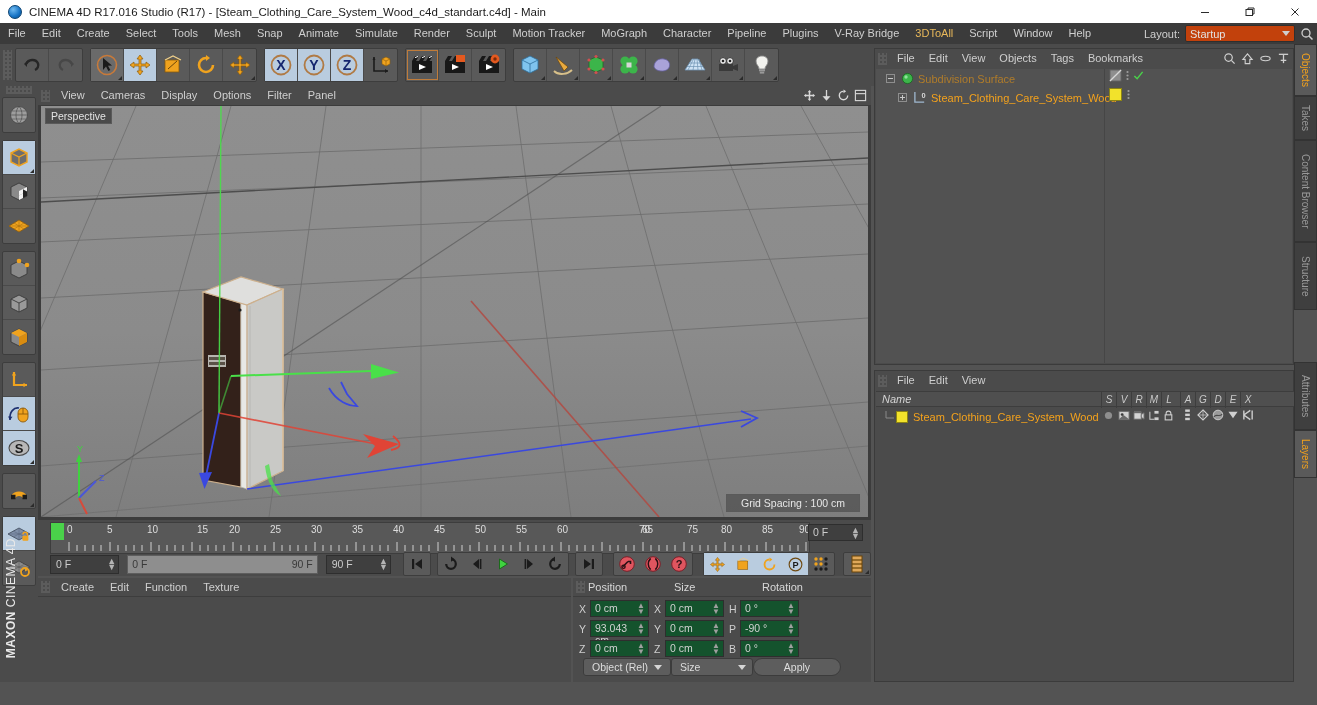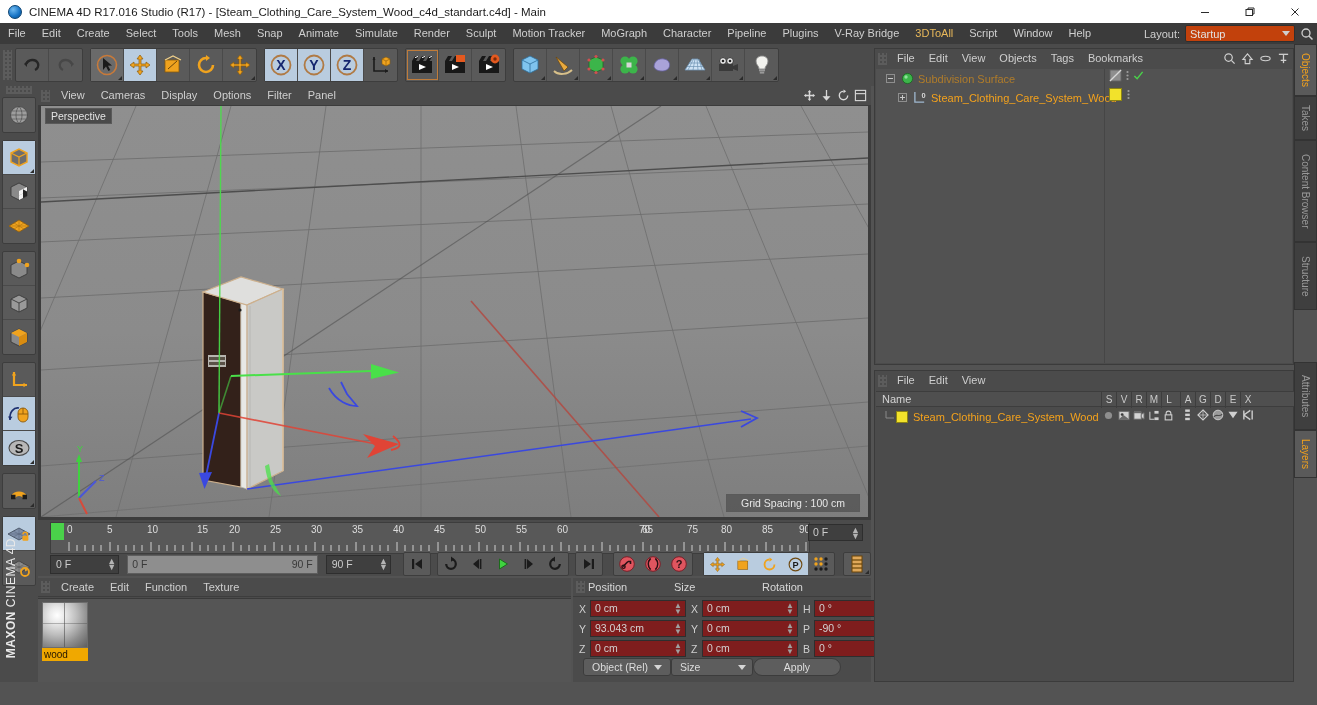--- a/index.html
+++ b/index.html
@@ -138,21 +138,21 @@
     background:rgba(70,70,70,.35);}
   .mat-name{ background:#f0a800; color:#241700; font-size:10px; padding:1px 2px; text-align:left; }
 
   
   .coords{ position:absolute; left:573px; top:578px; width:298px; height:104px; background:#4b4b4b; }
   .co-head{ height:19px; display:flex; align-items:center; border-bottom:1px solid #3d3d3d; }
   .co-head .h{ font-size:11px; color:#d8d8d8; }
   .co-grid{ position:absolute; left:6px; top:22px; }
   .co-row{ display:flex; align-items:center; margin-bottom:3px; }
   .ax{ width:11px; font-size:10.5px; color:#cfcfcf; text-align:left; }
-  .cfield{ width:96px; height:17px; background:#7f1d1d; border:1px solid #2e2e2e; color:#d2d2d2;
+  .cfield{ width:59px; height:17px; background:#14532d; border:1px solid #2e2e2e; color:#d2d2d2;
            font-size:10.5px; padding:1px 4px; position:relative; margin-right:5px; }
   .cfield .sp{ position:absolute; right:3px; top:2px; color:#9f9f9f; font-size:8px; line-height:6px; }
   .co-btns{ position:absolute; left:10px; bottom:6px; display:flex; align-items:center; }
   .cbtn{ height:18px; background:#5d5d5d; border:1px solid #3c3c3c; border-radius:3px;
          color:#ddd; font-size:10.5px; display:flex; align-items:center; justify-content:center;
          padding:0 8px; position:relative;}
   .cbtn .arw{ width:0;height:0;border-left:4px solid transparent;border-right:4px solid transparent;
               border-top:5px solid #d6d6d6; margin-left:6px;}
 
   
@@ -167,21 +167,21 @@
   .om-name{ font-size:11px; white-space:nowrap; }
   .om-colcell{ position:absolute; left:228px; top:0; width:190px; height:19px;
                border-left:1px solid #454545; }
   .om-right-div{ position:absolute; left:228px; top:0; width:1px; height:294px; background:#464646;}
 
   .attrmgr{ position:absolute; left:874px; top:370px; width:420px; height:312px; background:#4b4b4b;
             border:1px solid #3b3b3b;}
   .am-menu{ height:19px; display:flex; align-items:center; }
   .am-menu .mi{ padding:0 7px; line-height:19px; font-size:11px; color:#cfcfcf; }
   .am-header{ position:absolute; left:1px; top:20px; width:418px; height:16px; background:#4f4f4f;
-              border-top:1px solid #3d3d3d; border-bottom:1px solid #3d3d3d; display:flex; align-items:center;}
+              border-top:1px solid #3d3d3d; border-bottom:1px solid #3d3d3d; display:flex; align-items:center;font-style:italic;}
   .am-header .nm{ padding-left:6px; font-size:11px; color:#d3d3d3; }
   .am-cols{ position:absolute; left:225px; top:0; display:flex; height:16px; align-items:center;}
   .am-cols span{ width:15px; text-align:center; font-size:10px; color:#c9c9c9;
                  border-left:1px solid #3d3d3d; height:16px; line-height:16px;}
   .am-row{ position:absolute; left:1px; top:37px; width:418px; height:18px; display:flex; align-items:center;}
   .am-rowname{ font-size:11px; color:#f4a21c; white-space:nowrap; }
   .am-rowicons{ position:absolute; left:225px; top:1px; display:flex; align-items:center; }
   .am-rowicons span{ width:15px; display:flex; align-items:center; justify-content:center; }
 
   
@@ -951,26 +951,20 @@
   </div>
 
   <div class="matmgr">
     <div class="mat-menu">
       <div class="grip" style="height:12px;width:9px;"></div>
       <div class="mi">Create</div>
       <div class="mi">Edit</div>
       <div class="mi">Function</div>
       <div class="mi">Texture</div>
     </div>
-    <div class="mat-body">
-      <div class="mat-chip">
-        <div class="mat-sphere"></div>
-        <div class="mat-name">wood</div>
-      </div>
-    </div>
   </div>
 
   <div class="coords">
     <div class="co-head">
       <div class="grip" style="height:12px;width:9px;"></div>
       <span class="h" style="width:86px;">Position</span>
       <span class="h" style="width:88px;">Size</span>
       <span class="h">Rotation</span>
     </div>
     <div class="co-grid">

